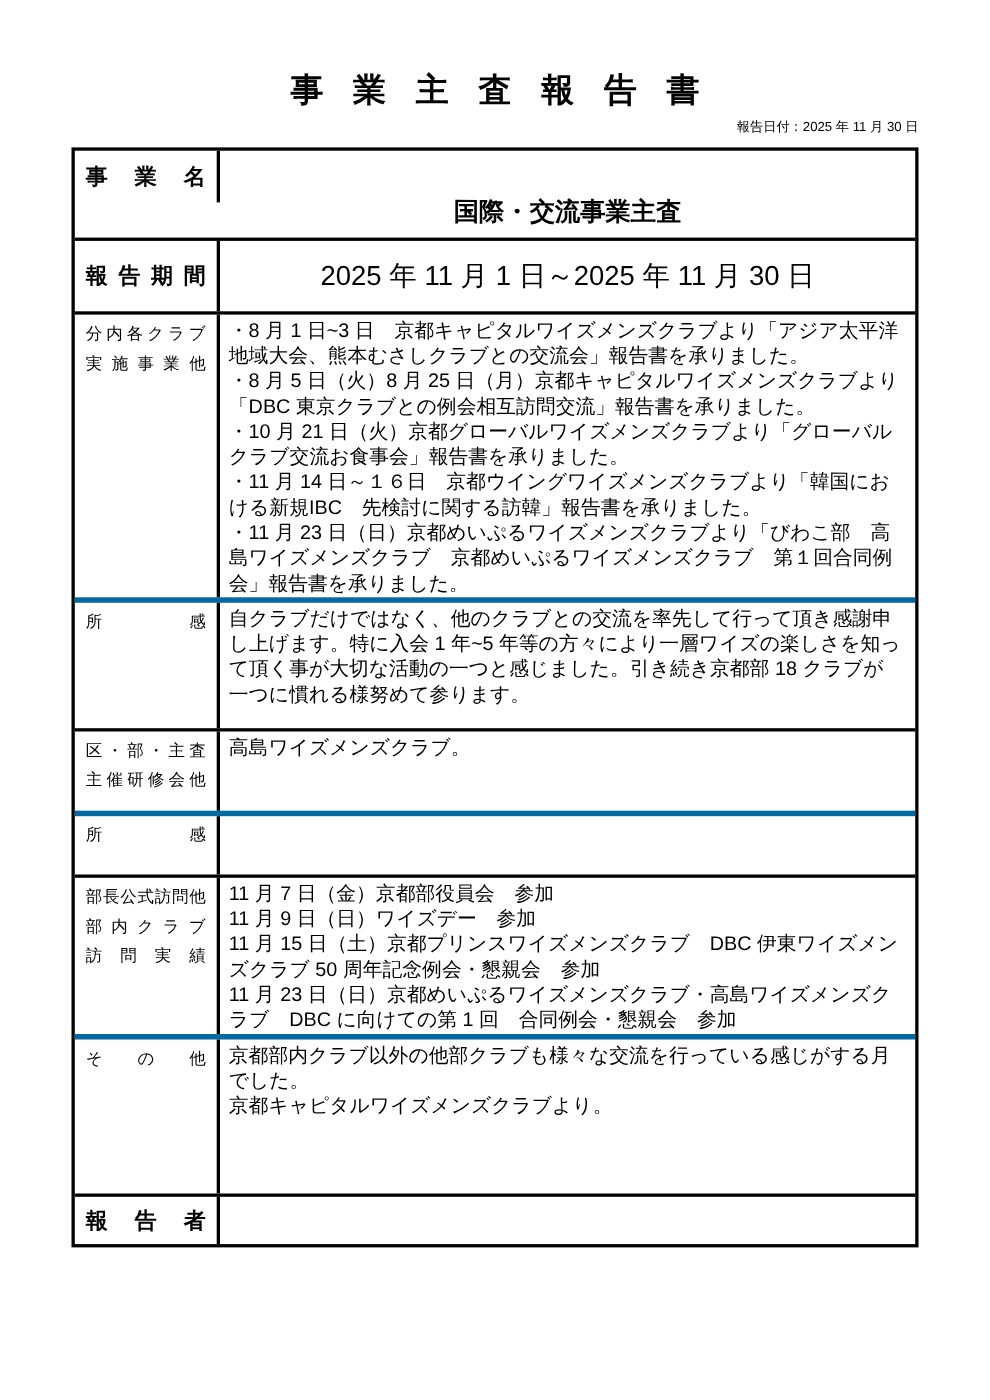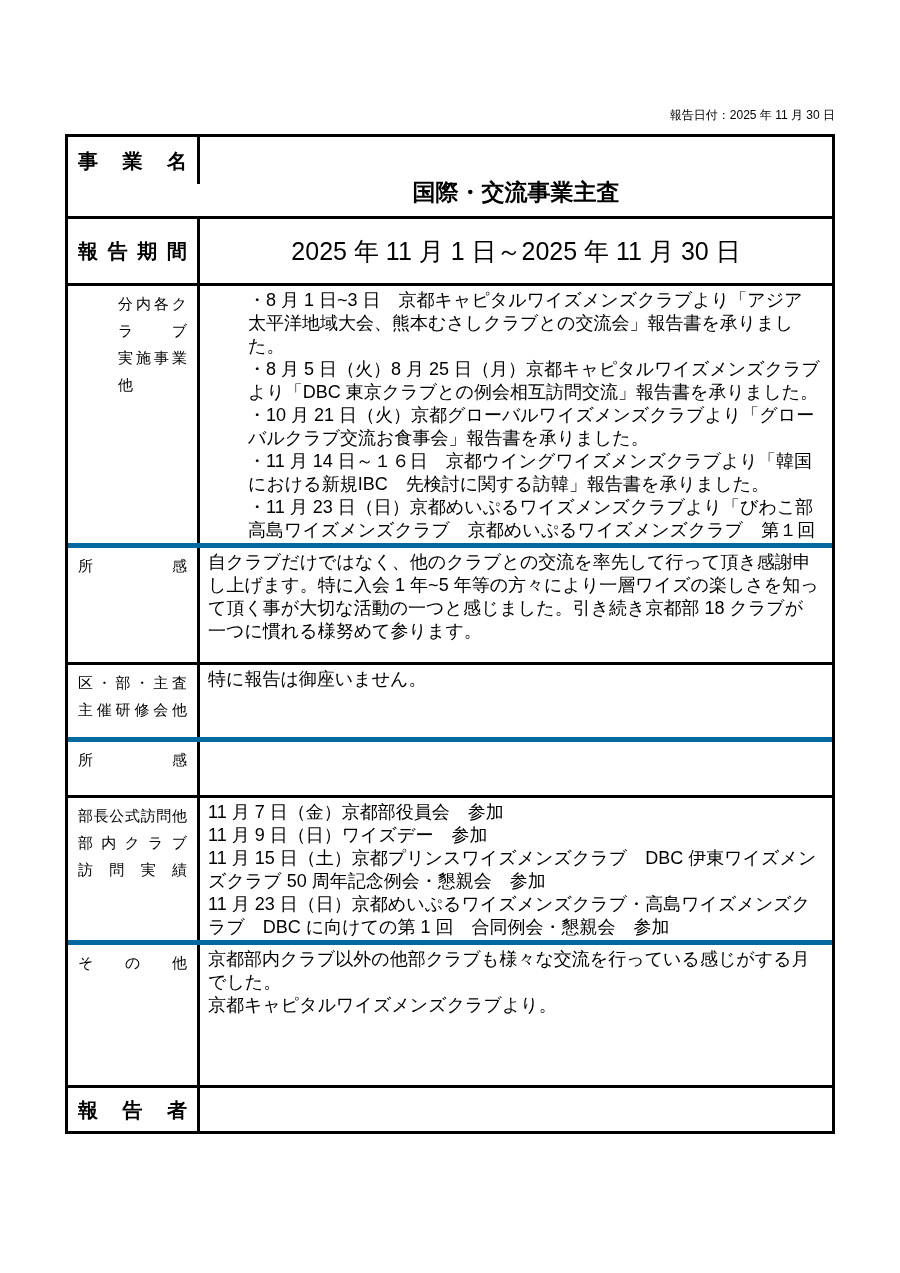--- a/index.html
+++ b/index.html
@@ -68,29 +68,30 @@
     white-space:nowrap;padding:0;
   }
   .r1 .content{font-size:23px;font-weight:700;line-height:1;margin-top:32px;}
   .r2 .content{font-size:25px;font-weight:500;line-height:1;}
   .r9 .content{
     display:flex;align-items:center;justify-content:flex-start;
     font-size:22px;font-weight:700;white-space:nowrap;
     padding:0 0 0 10px;line-height:1;
   }
 
-  .h47{height:47px;} .h46{height:64px;} .h253{height:253px;margin-left:40px;}
+  .h47{height:47px;} .h46{height:64px;} .h253{height:253px;}
   .h110{height:110px;} .h68{height:68px;} .h49{height:49px;}
   .h138{height:138px;} .h136{height:136px;} .h43{height:43px;}
 </style>
 </head>
 <body>
 
 <div class="page">
 
+  <div class="doc-title">事業主査報告書</div>
   <div class="report-date">報告日付：2025 年 11 月 30 日</div>
 
   <div class="report-table">
 
     <div class="row r1">
       <div class="lbl hdr h47"><span>事業名</span></div>
       <div class="content center-big h47">国際・交流事業主査</div>
     </div>
 
     <div class="row r2 thick-top">
@@ -109,21 +110,21 @@
     </div>
 
     <div class="row r4 thin-top">
       <div class="lbl h110">所感</div>
       <div class="content h110">自クラブだけではなく、他のクラブとの交流を率先して行って頂き感謝申し上げます。特に入会 1 年~5 年等の方々により一層ワイズの楽しさを知って頂く事が大切な活動の一つと感じました。引き続き京都部 18 クラブが一つに慣れる様努めて参ります。</div>
     </div>
 
     <div class="row r5 thick-top">
       <div class="lbl h68">区・部・主査
 主催研修会他</div>
-      <div class="content h68">特に報告は御座いません。</div>
+      <div class="content h68">高島ワイズメンズクラブ。</div>
     </div>
 
     <div class="row r6 thin-top">
       <div class="lbl h49">所感</div>
       <div class="content h49"></div>
     </div>
 
     <div class="row r7 thick-top">
       <div class="lbl h138">部長公式訪問他
 部内クラブ

